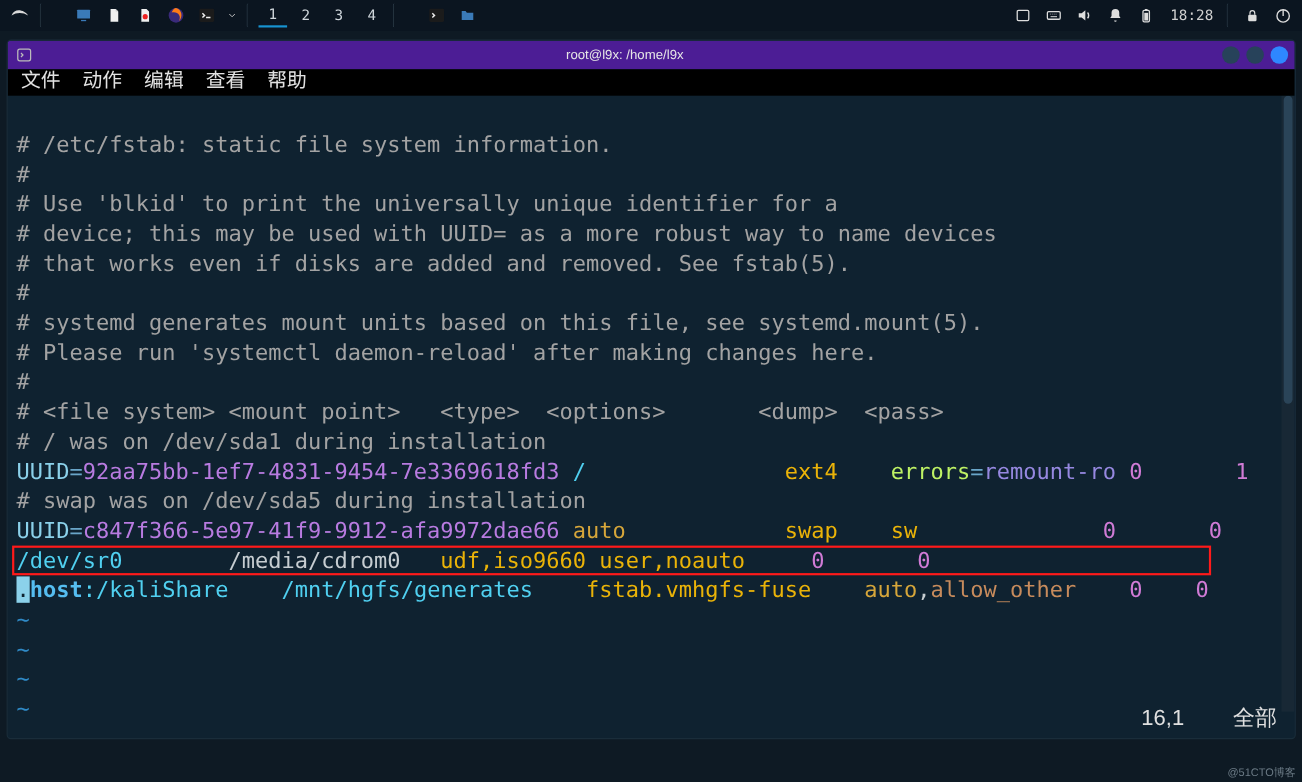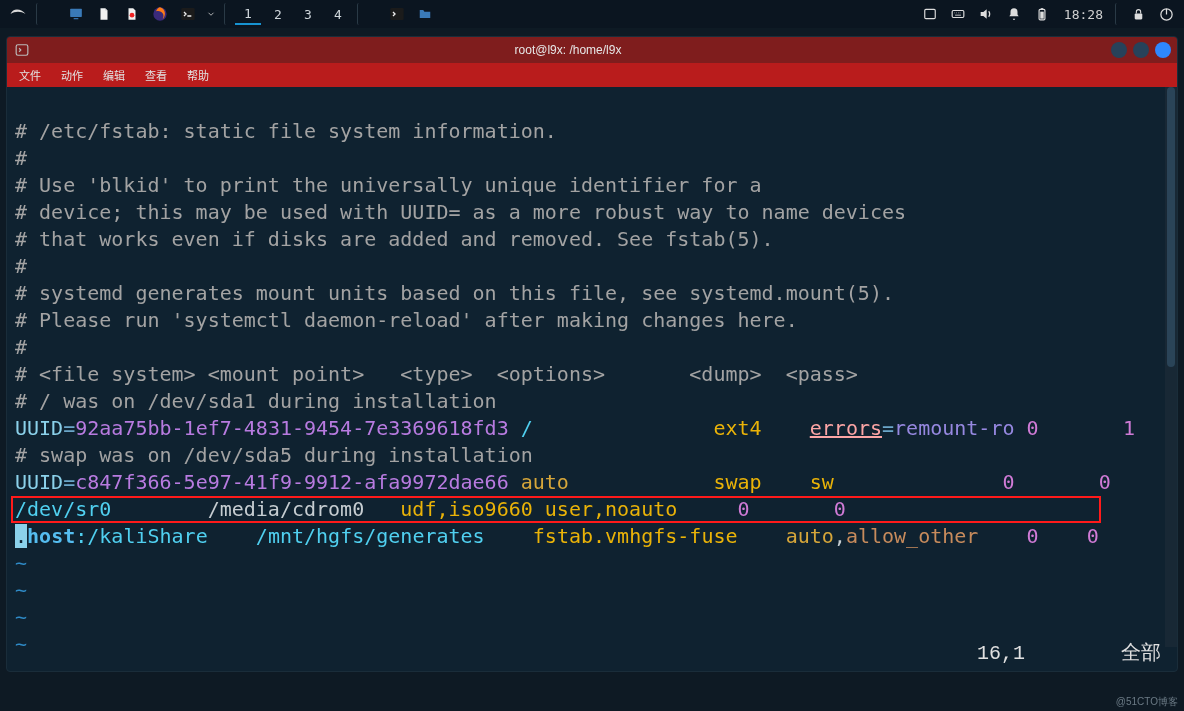--- a/index.html
+++ b/index.html
@@ -48,41 +48,41 @@
     position:absolute; left:6px; top:36px; right:6px;
     height:636px;
     background:#0f2230;
     border:1px solid #1a2d3a;
     border-radius:4px;
     display:flex; flex-direction:column;
     overflow:hidden;
   }
   .titlebar {
     height:26px;
-    background:#7f1d1d;
+    background:#4c1d95;
     display:flex; align-items:center;
     color:#e2e2e2;
     font-size:13px;
     padding:0 6px;
   }
   .titlebar .app-icon { width:18px; display:flex; justify-content:center; color:#c7c7c7; }
   .titlebar .title { flex:1; text-align:center; font-family:sans-serif; font-size:12px; color:#e6e6e6; }
   .win-btn { width:16px; height:16px; border-radius:8px; margin-left:6px; }
   .win-btn.min { background:#27425a; }
   .win-btn.max { background:#27425a; }
   .win-btn.close { background:#2e87ff; }
 
   .menubar {
     height:24px;
-    background:#b91c1c;
-    display:flex; align-items:center;
+    background:#000000;
+    display:flex; align-items:flex-end;
     gap:4px;
     padding:0 4px;
     font-family:"Noto Sans CJK SC","WenQuanYi Micro Hei",sans-serif;
-    font-size:11px;
+    font-size:18px;
     color:#e2e2e2;
   }
   .menubar .mi { padding:2px 8px; border-radius:2px; }
 
   
   .term-body {
     flex:1; position:relative;
     padding:4px 8px 4px 8px;
     font-size:20px;
     line-height:27px;
@@ -103,35 +103,35 @@
   
   .c-comment { color:#a3a3a3; }
   .c-eq { color:#6aa6c9; }
   .c-key   { color:#8bd1ea; font-weight:400; }
   .c-uuid  { color:#b87be0; }
   .c-path  { color:#50d0f0; }
   .c-none  { color:#d6a63a; }
   .c-type  { color:#eab308; }
   .c-num0  { color:#d07bd6; }
   .c-num1  { color:#d07bd6; }
-  .c-err   { color:#fca5a5;text-decoration:underline; }
+  .c-err   { color:#bef264; }
   .c-rem   { color:#9688e0; }
   .c-auto  { color:#d6a63a; }
   .c-allow { color:#c78b5c;margin-top:16px; }
   .c-media { color:#c6cdd1; }
   .c-tilde { color:#2f8ac6; }
   .c-host  { color:#55bdf0; font-weight:700; }
   .c-cur  { background:#8bd1ea; color:#0f2230; }
   .annot  { position:absolute; border:2px solid #ff1a1a; pointer-events:none; }
 
   .status {
     position:absolute; right:16px; bottom:4px;
     font-size:20px;
     color:#e0e0e0;
-    font-family:Liberation Mono, monospace;
+    font-family:Liberation Sans, sans-serif;
   }
 
   .watermark {
     position:absolute; right:6px; bottom:2px;
     font-size:10px; color:#6b7a85;
     font-family:sans-serif;
   }
 </style>
 </head>
 <body>

